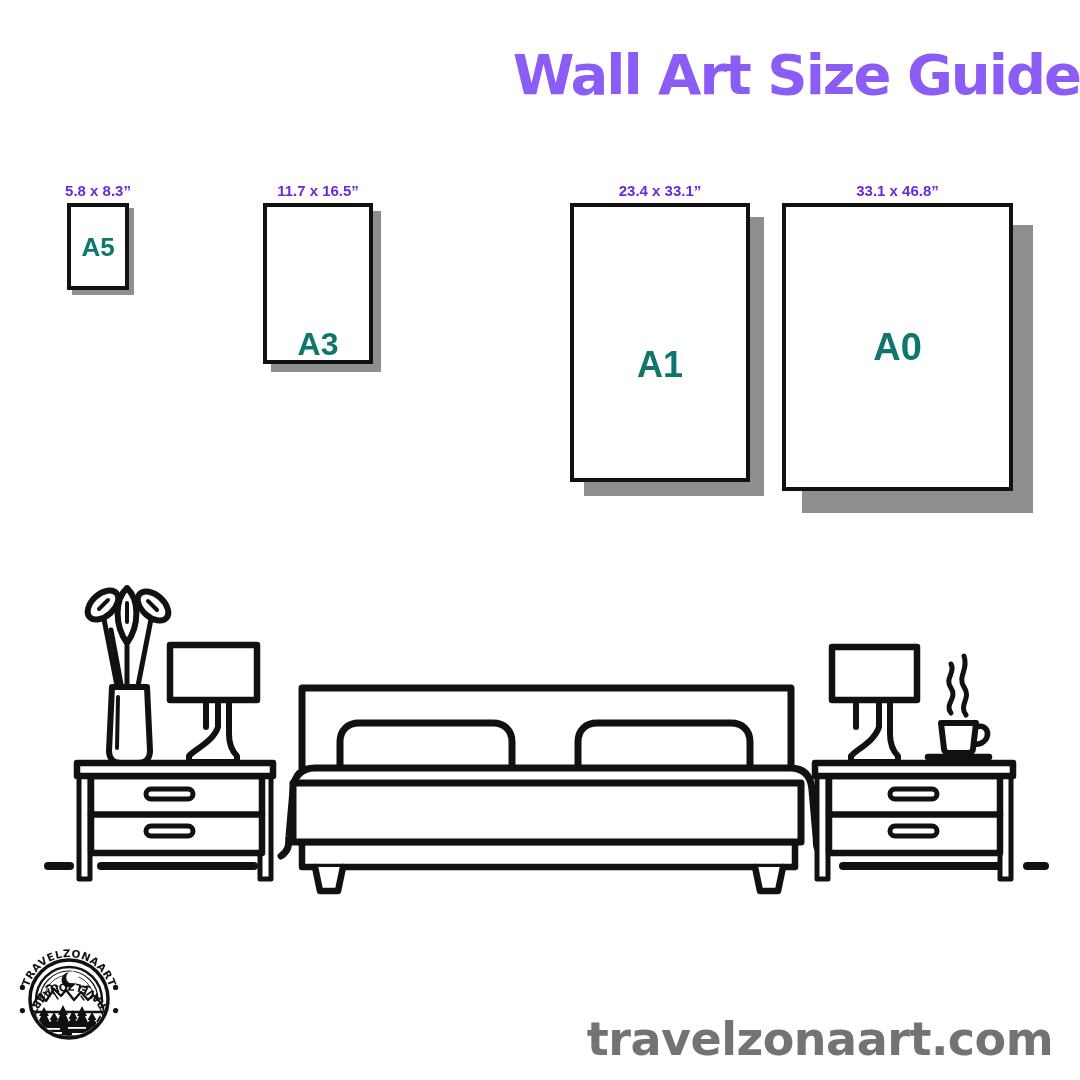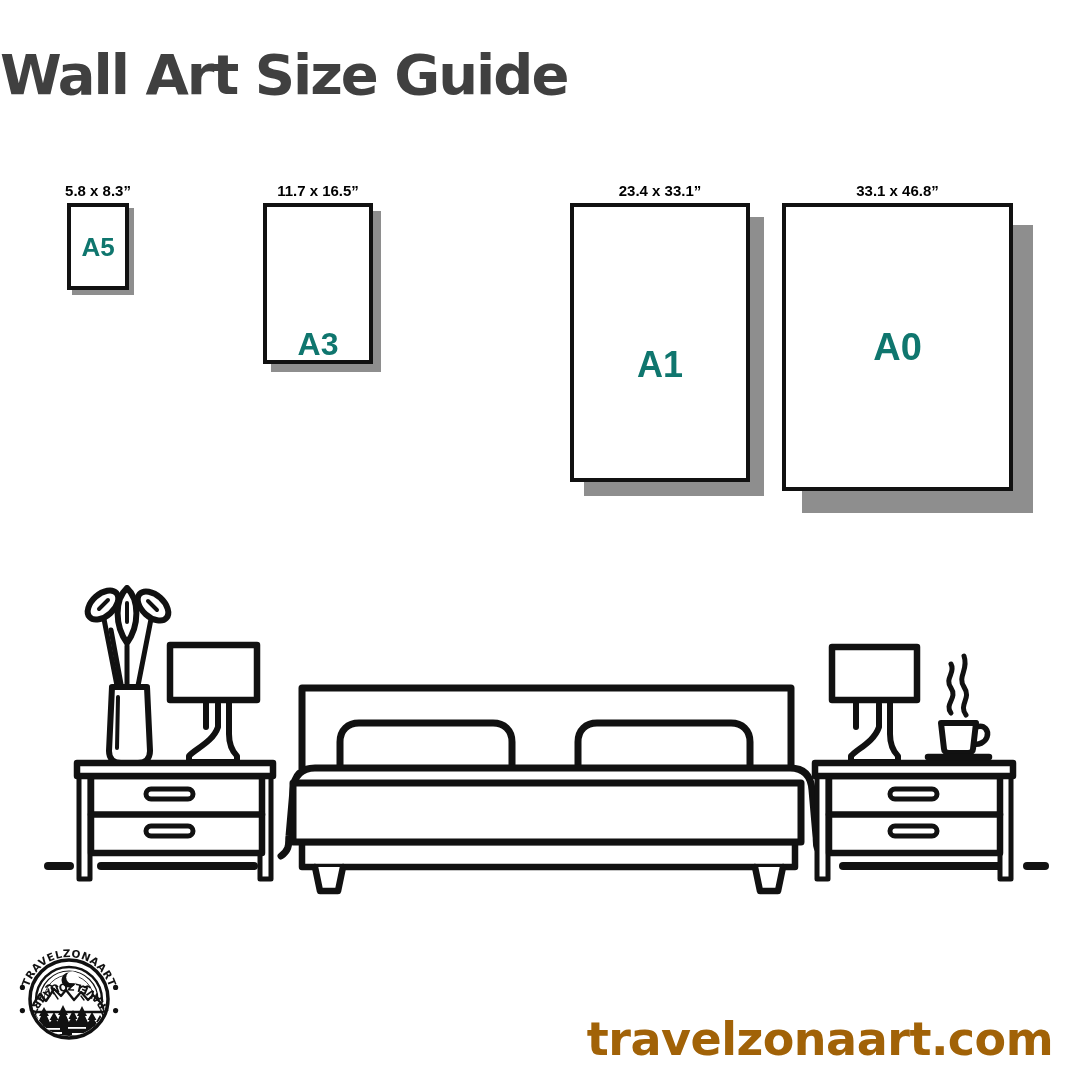--- a/index.html
+++ b/index.html
@@ -2,34 +2,34 @@
 <html><head>
 <meta charset="utf-8">
 <style>
   html,body{margin:0;padding:0;background:#ffffff;}
   .canvas{
     position:relative;width:1080px;height:1080px;background:#ffffff;
     overflow:hidden;font-family:"Liberation Sans",sans-serif;color:#111;
   }
   
   .title{
-    position:absolute;top:42px;left:0;width:100%;text-align:left;
+    position:absolute;top:42px;left:0;width:100%;text-align:right;
     font-family:"DejaVu Sans",sans-serif;font-weight:bold;
-    font-size:56px;letter-spacing:-2px;color:#404040;
+    font-size:56px;letter-spacing:-2px;color:#8b5cf6;
   }
   
   .papers{position:absolute;left:0;top:0;width:100%;height:600px;}
   .paper{
     position:absolute;top:203px;box-sizing:border-box;background:#fff;
     border:4.5px solid #111;display:flex;align-items:center;justify-content:center;
   }
   .paper .code{font-weight:bold;color:#0f766e;line-height:1;}
   .dim-label{
     position:absolute;bottom:calc(100% + 8px);left:50%;transform:translateX(-50%);
-    white-space:nowrap;font-size:15px;font-weight:bold;color:#000000;
+    white-space:nowrap;font-size:15px;font-weight:bold;color:#6d28d9;
   }
   .p-a5{left:67px;width:62px;height:87px;box-shadow:5px 5px 0 #8e8e8e;}
   .p-a5 .code{font-size:26px;}
   .p-a4{left:155px;width:91px;height:112px;box-shadow:6px 6px 0 #8e8e8e;}
   .p-a4 .code{font-size:30px;}
   .p-a3{left:263px;width:110px;height:161px;box-shadow:8px 8px 0 #8e8e8e;align-items:flex-end;}
   .p-a3 .code{font-size:32px;}
   .p-a2{left:393px;width:147px;height:206px;box-shadow:10px 10px 0 #8e8e8e;}
   .p-a2 .code{font-size:34px;}
   .p-a1{left:570px;width:180px;height:279px;box-shadow:14px 14px 0 #8e8e8e;}
@@ -37,21 +37,21 @@
   .p-a0{left:782px;width:231px;height:288px;box-shadow:20px 22px 0 #8e8e8e;}
   .p-a0 .code{font-size:38px;}
   
   .scene-svg{position:absolute;left:0;top:585px;width:1080px;height:330px;}
   
   .logo-svg{position:absolute;left:0;top:930px;width:150px;height:145px;}
   
   .site{
     position:absolute;top:1012px;left:580px;width:480px;text-align:center;
     font-family:"DejaVu Sans",sans-serif;font-weight:bold;
-    font-size:46px;letter-spacing:-0.5px;color:#a16207;
+    font-size:46px;letter-spacing:-0.5px;color:#737373;
   }
 </style>
 </head>
 <body>
 
 <div class="canvas">
 
   <div class="title">Wall Art Size Guide</div>
 
   <div class="papers">

